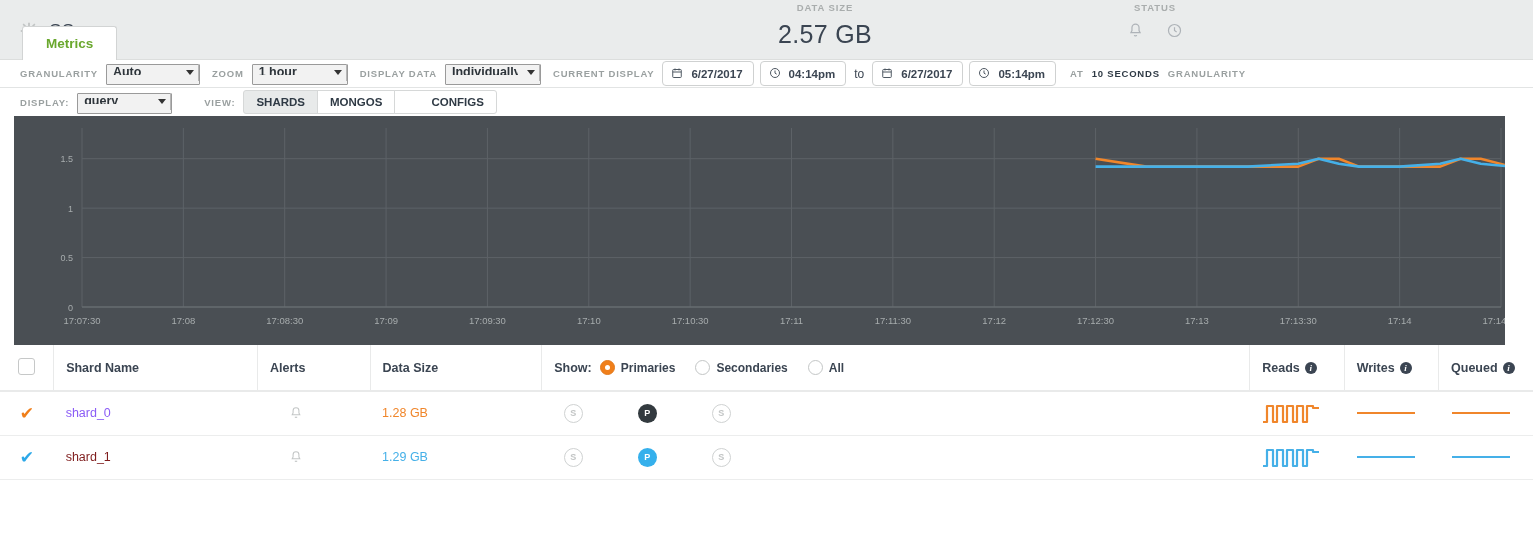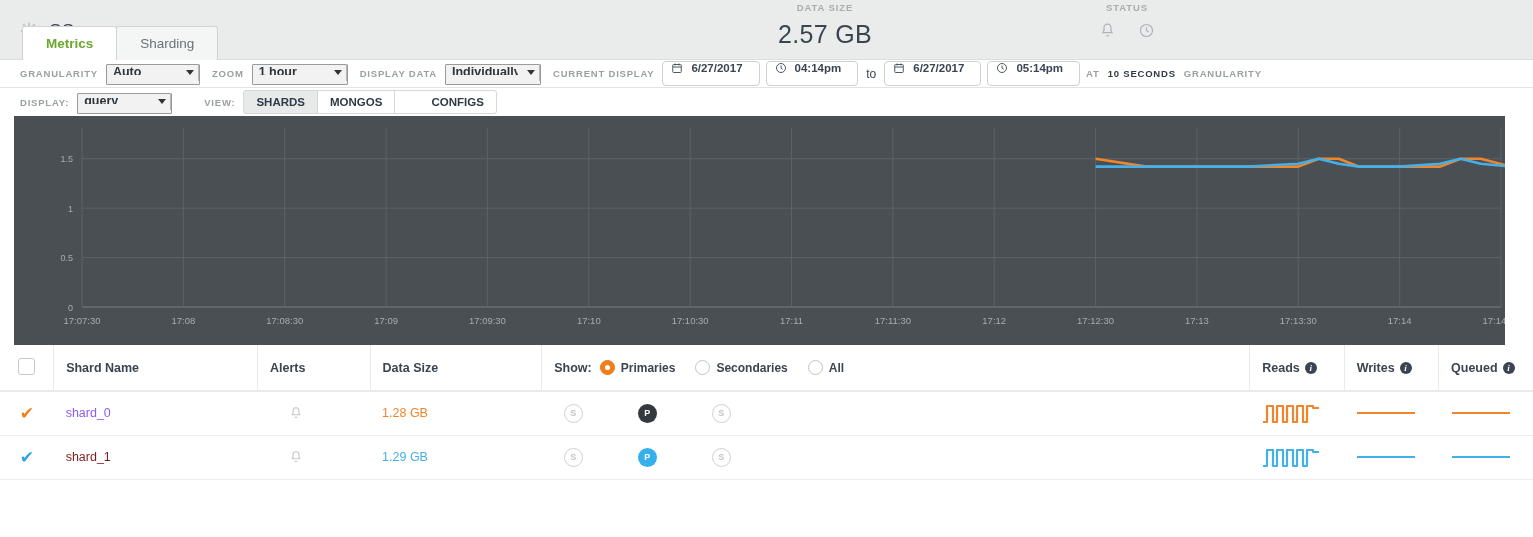--- a/index.html
+++ b/index.html
@@ -20,21 +20,21 @@
   .cluster-id {
     position: absolute; left: 20px; top: 20px;
     display: flex; align-items: center; gap: 11px;
   }
   .snowflake-icon { width: 18px; height: 18px; color: #b9bcbc; display:block; }
   .cluster-name {
     font-size: 19px; color: #3b4552; letter-spacing: .2px;
   }
   .stat-block { position: absolute; text-align: center; }
   .stat-block.data-size { left: 700px; width: 250px; top: 2px; }
-  .stat-block.status { left: 1052px; width: 150px; top: 2px; }
+  .stat-block.status { left: 1080px; width: 150px; top: 2px; }
   .stat-label {
     font-size: 9.5px; letter-spacing: .9px; color: #a9adad;
     font-weight: bold; text-transform: uppercase;
   }
   .stat-value {
     font-size: 25px; color: #3b4552; margin-top: 7px; letter-spacing: .3px;
   }
   .status-icons {
     margin-top: 9px; display: flex; justify-content: center; gap: 22px;
   }
@@ -93,22 +93,22 @@
   .sel-wrap::after {
     content: ""; position: absolute; right: 18px; top: 8px;
     border-left: 4px solid transparent; border-right: 4px solid transparent;
     border-top: 5px solid #333; pointer-events: none;
   }
   .sel-wrap::before {
     content: ""; position: absolute; right: 13px; top: 2px;
     width: 1px; height: 17px; background: #b6b6b6;
   }
   .dt-field {
-    display: inline-flex; gap: 8px;
-    height: 25px; padding: 0 16px 0 8px;
+    display: inline-flex; align-items: center; gap: 8px;
+    height: 25px; padding: 0 10px 0 8px;
     border: 1px solid #cfd1d1; border-radius: 4px;
     background: #fff; margin-right: 6px;
     font-size: 11.5px; font-weight: bold; color: #3b4552;
     cursor: pointer;
   }
   .dt-field svg { width: 12px; height: 12px; color: #4e5862; }
   .to-word { font-size: 12px; color: #3b4552; margin: 0 8px 0 2px; }
 
   
   .toolbar2 {
@@ -255,21 +255,20 @@
         <svg viewBox="0 0 24 24" fill="none" stroke="currentColor" stroke-width="1.7">
           <circle cx="12" cy="12" r="8.5"></circle>
           <path d="M12 7.5V12l3 2"></path>
         </svg>
       </span>
     </div>
   </div>
 
   <div class="tab-bar">
     <div class="tab active">Metrics</div>
-    <div class="tab">Sharding</div>
   </div>
 </div>
 
 <div class="toolbar">
   <span class="tb-label">GRANULARITY</span>
   <span class="sel-wrap">
     <select class="sel" style="width:94px">
       <option>Auto</option>
     </select>
   </span>
@@ -325,21 +324,21 @@
   <span class="dt-field">
     <span>
       <svg viewBox="0 0 24 24" fill="none" stroke="currentColor" stroke-width="2">
         <circle cx="12" cy="12" r="9"></circle>
           <path d="M12 7v5.3l3.4 2"></path>
       </svg>
     </span>
     <span>05:14pm</span>
   </span>
 
-  <span class="tb-label" style="">AT</span>
+  <span class="tb-label" style="margin-left:8px">AT</span>
   <span class="tb-label dark">10 SECONDS</span>
   <span class="tb-label">GRANULARITY</span>
 </div>
 
 <div class="toolbar2">
   <span class="tb-label">DISPLAY:</span>
   <span class="sel-wrap">
     <select class="sel" style="width:95px">
       <option>query</option>
     </select>

